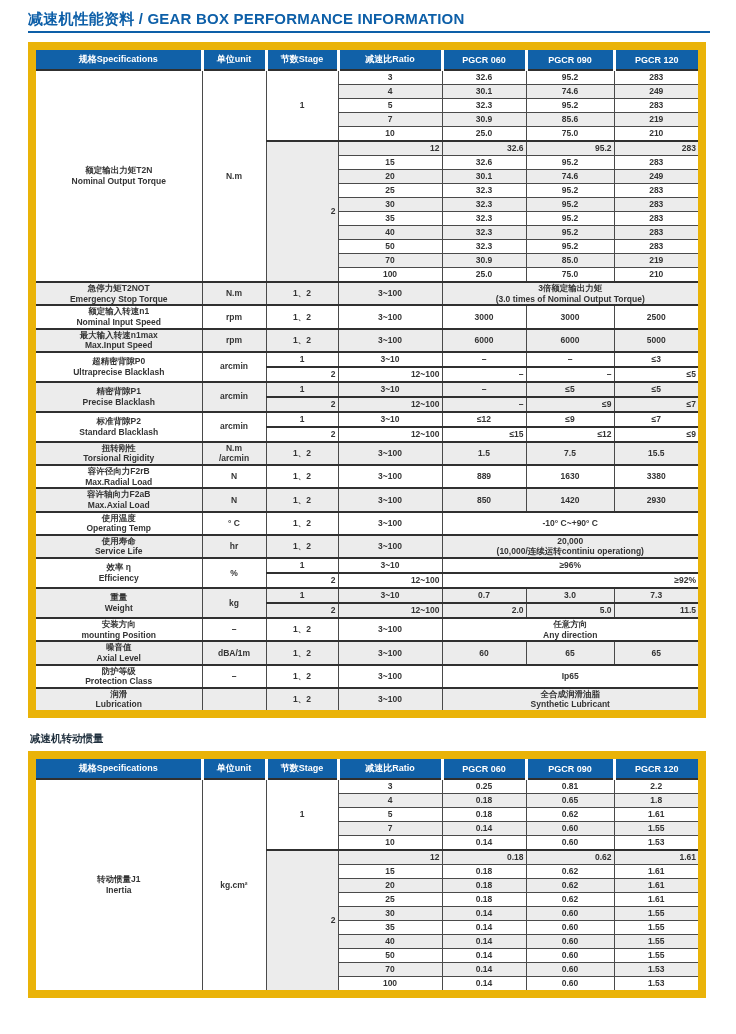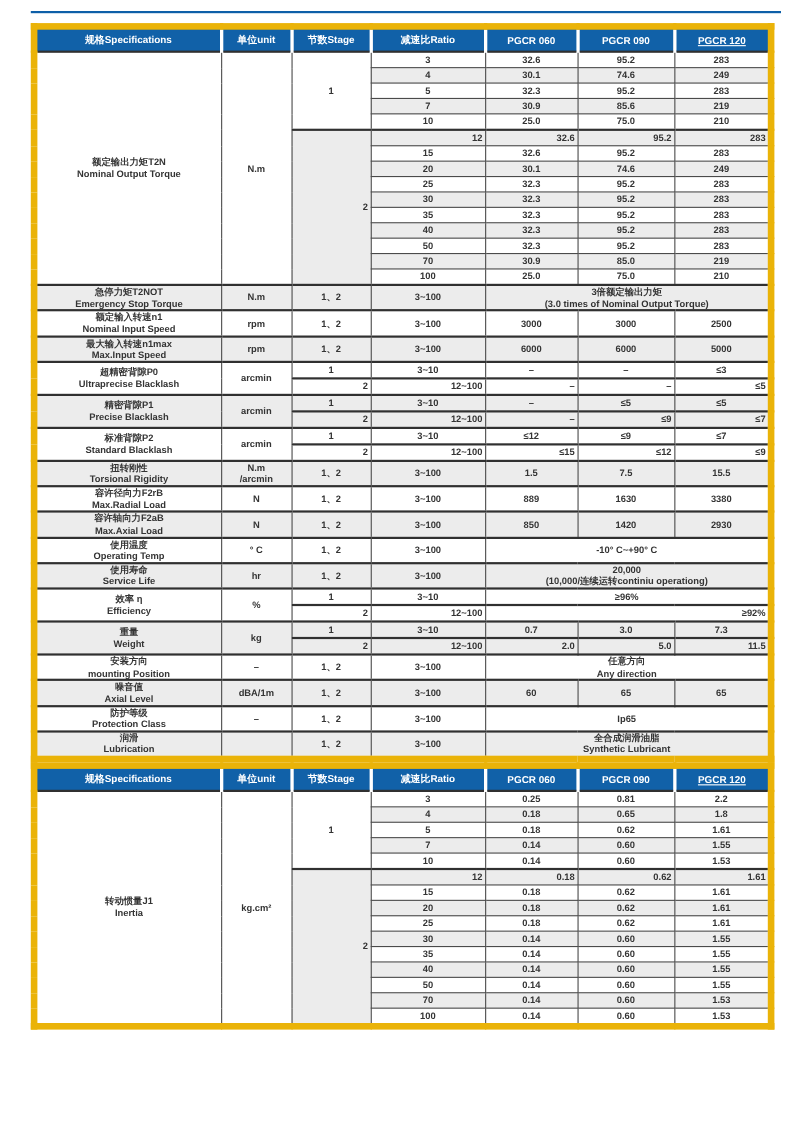--- a/index.html
+++ b/index.html
@@ -1,34 +1,35 @@
 <!DOCTYPE html>
 <html><head>
 <meta charset="utf-8">
 <style>
   html,body{margin:0;padding:0;background:#ffffff;}
   body{width:736px;height:1034px;font-family:"Liberation Sans", sans-serif;-webkit-font-smoothing:antialiased;}
   .page{padding:8px 26px 0 28px;}
   .title{color:#0d5fa8;font-size:15px;font-weight:800;margin:2px 0 2px 0;letter-spacing:0.2px;}
   .title-rule{height:2px;background:#0d5fa8;margin:2px 0 9px 0;}
   .sub-title{color:#21313f;font-size:10.5px;font-weight:800;margin:14px 0 5px 2px;}
-  table.spec{border-collapse:collapse;width:634px;table-layout:fixed;border:6px solid #eab308;}
+  table.spec{border-collapse:collapse;width:634px;table-layout:fixed;border:8px solid #eab308;}
   th{background:#1161a8;color:#ffffff;font-size:9px;font-weight:700;padding:3px 0;border-left:3px solid #ffffff;border-right:3px solid #ffffff;white-space:pre-line;}
   th:first-child{border-left:none;}
-  th:last-child{border-right:none;text-decoration:underline;}
+  th:last-child{border-right:none;}
   td{border:1px solid #4a4a4a;font-size:8.5px;font-weight:700;color:#343434;text-align:center;vertical-align:middle;padding:0 2px;height:13px;line-height:1.25;white-space:pre-line;background:#ffffff;}
   tr.alt td{background:#ececec;}
   td.nostripe{background:#ffffff;}
   tr.sec-start td{border-top:2px solid #303030;}
   tr.block-start td{border-top:2px solid #303030;text-align:right;}
 </style>
 </head>
 <body>
 
 <div class="page">
+  <div class="title">减速机性能资料 / GEAR BOX PERFORMANCE INFORMATION</div>
   <div class="title-rule"></div>
 
   <table class="spec" id="perf-table">
     <colgroup>
       <col style="width:170px">
         <col style="width:64px">
         <col style="width:72px">
         <col style="width:104px">
       <col style="width:84px">
         <col style="width:88px">
@@ -331,20 +332,21 @@
 Lubrication</td>
           <td rowspan="1"></td>
           <td rowspan="1">1、2</td>
           <td>3~100</td>
           <td colspan="3">全合成润滑油脂
 Synthetic Lubricant</td>
         </tr>
       </tbody>
   </table>
 
+  <div class="sub-title">减速机转动惯量</div>
 
   <table class="spec" id="inertia-table">
     <colgroup>
       <col style="width:170px">
         <col style="width:64px">
         <col style="width:72px">
         <col style="width:104px">
       <col style="width:84px">
         <col style="width:88px">
         <col style="width:88px">

